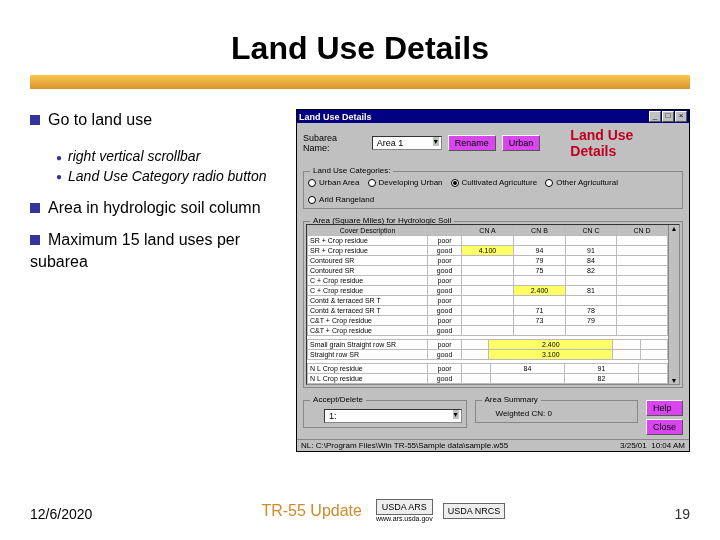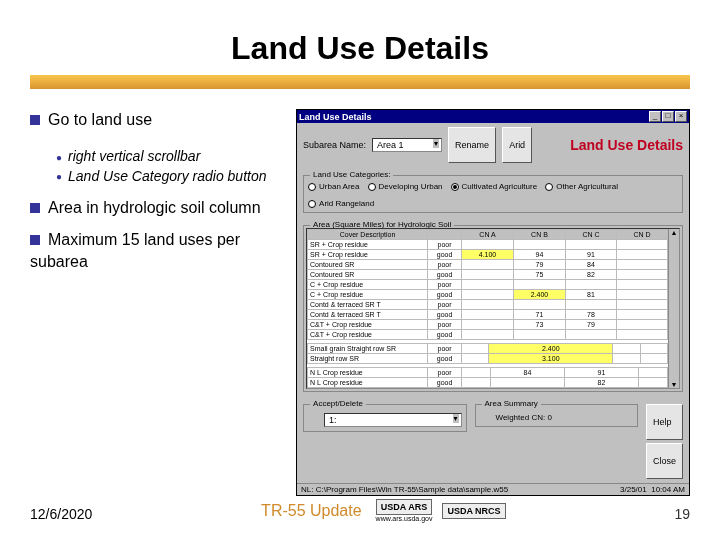--- a/index.html
+++ b/index.html
@@ -101,24 +101,24 @@
   }
   .dropdown::after {
     content: "▾";
     position: absolute; right: 2px; top: 0;
     font-size: 8px;
     color: #000;
     background:#c0c0c0;
     padding:0 1px;
   }
   .btn3d {
-    background: #e5e5e5;
+    background: #d946ef;
     border: 1px solid #fff;
     border-right-color: #555; border-bottom-color: #555;
-    padding: 12px 6px;
+    padding: 2px 6px;
     font-size: 9px;
   }
   .red-title {
     color: #c00020;
     font-weight: bold;
     font-size: 14px;
     margin-left: 30px;
   }
   .fieldset {
     border: 1px solid #888;
@@ -166,21 +166,21 @@
 
   .footer {
     position: absolute;
     bottom: 18px; left: 30px; right: 30px;
     display: flex;
     justify-content: space-between;
     align-items: flex-end;
     font-size: 14px;
   }
   .footer .logos { display:flex; gap:10px; align-items: center; }
-  .logo-box { border:1px solid #666; padding:2px 4px; font-size:9px; background:#eee;font-weight:bold; }
+  .logo-box { border:1px solid #666; padding:2px 4px; font-size:9px; background:#eee; }
   .footer .mid { color:#d08a2a; font-size:16px; }
   .footer .pageno { color:#333; }
 </style>
 </head>
 <body>
 
 <div class="slide">
   <div class="title">Land Use Details</div>
   <div class="underline-bar"></div>
 
@@ -206,21 +206,21 @@
           <div class="tbtn">□</div>
           <div class="tbtn">×</div>
         </div>
       </div>
       <div class="win-body">
         <div class="subarea-row">
           <div class="subarea-left">
             <span class="field-label">Subarea Name:</span>
             <div class="dropdown">Area 1</div>
             <div class="btn3d">Rename</div>
-            <div class="btn3d">Arid</div>
+            <div class="btn3d">Urban</div>
           </div>
           <span class="red-title">Land Use Details</span>
         </div>
 
         <div class="fieldset">
           <span class="legend">Land Use Categories:</span>
           <div class="radios">
             <label class="radio">
                 <span class="dot"></span>
                 <span>Urban Area</span>

